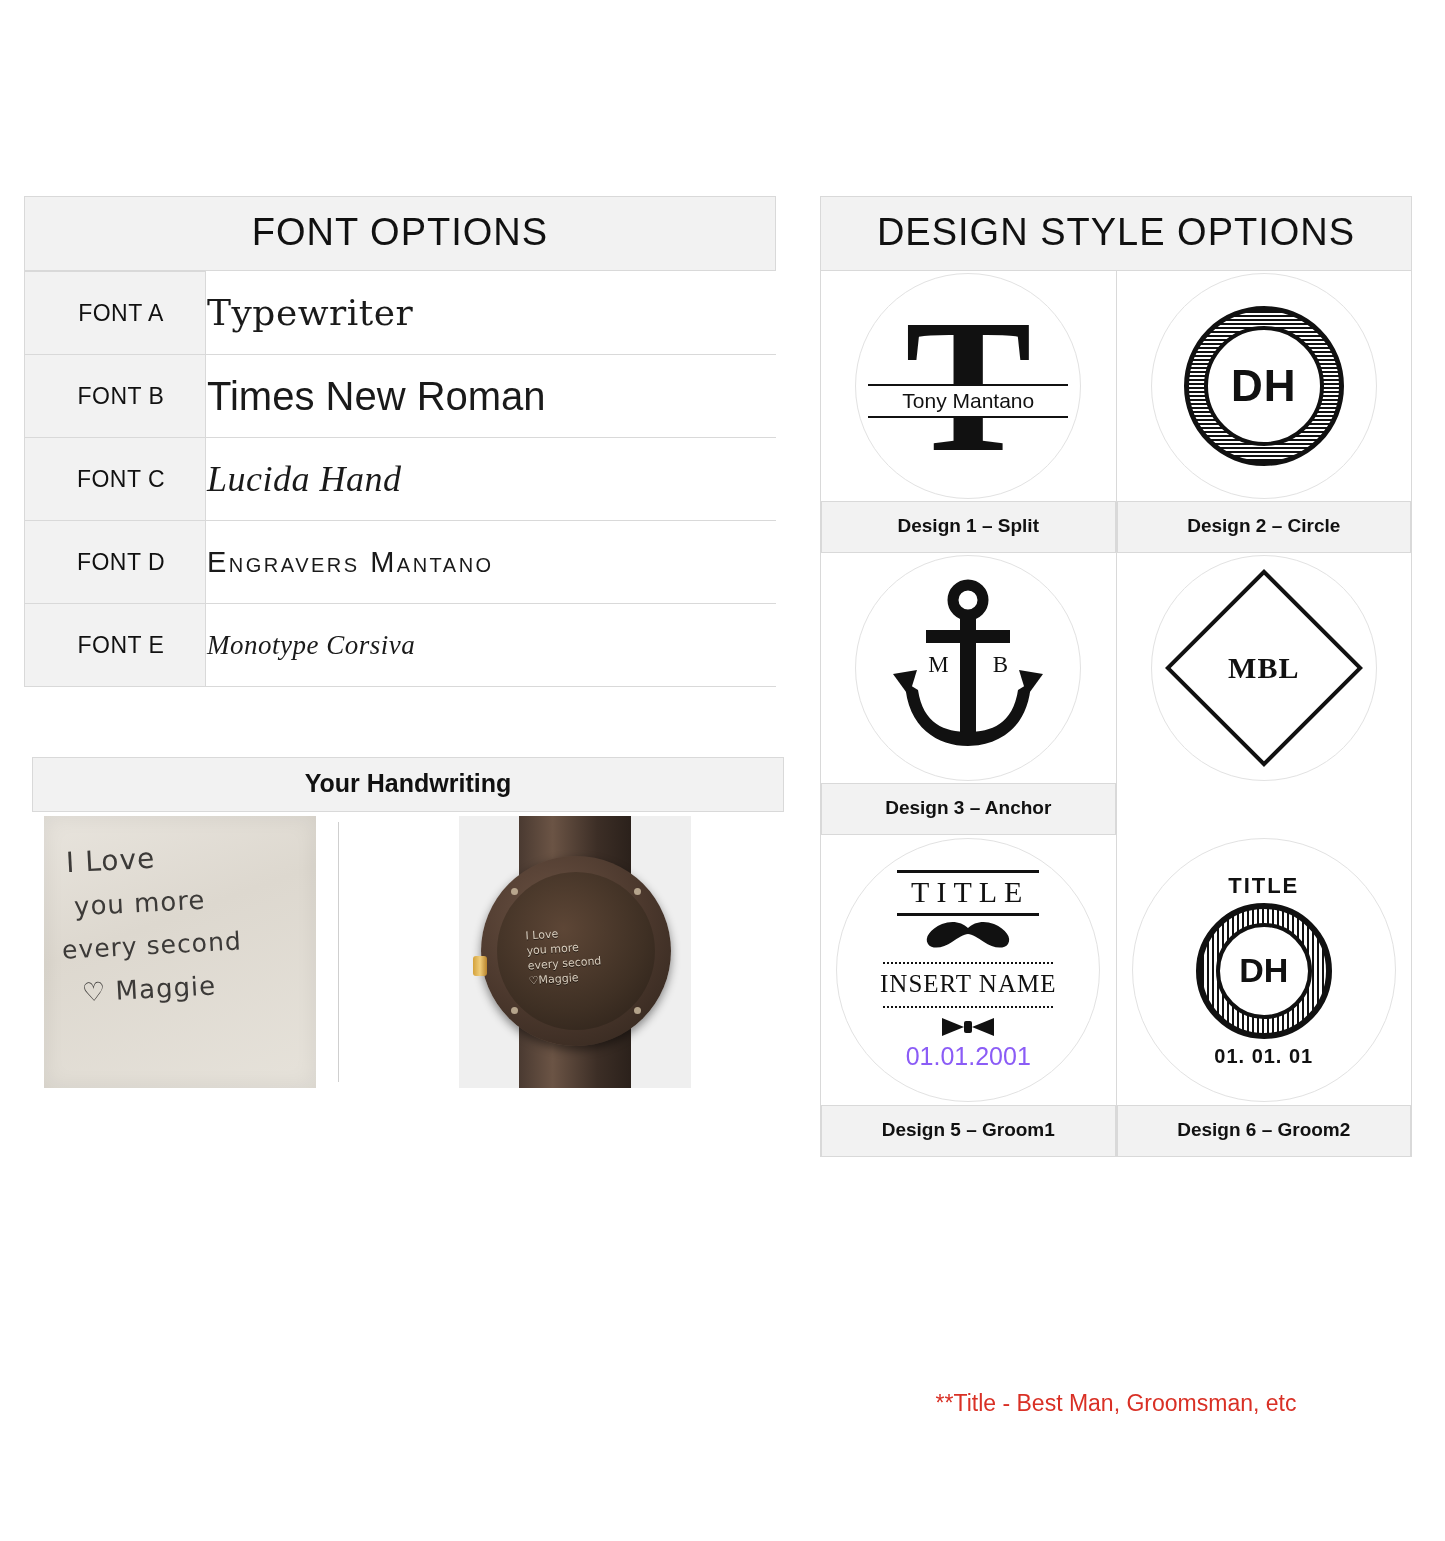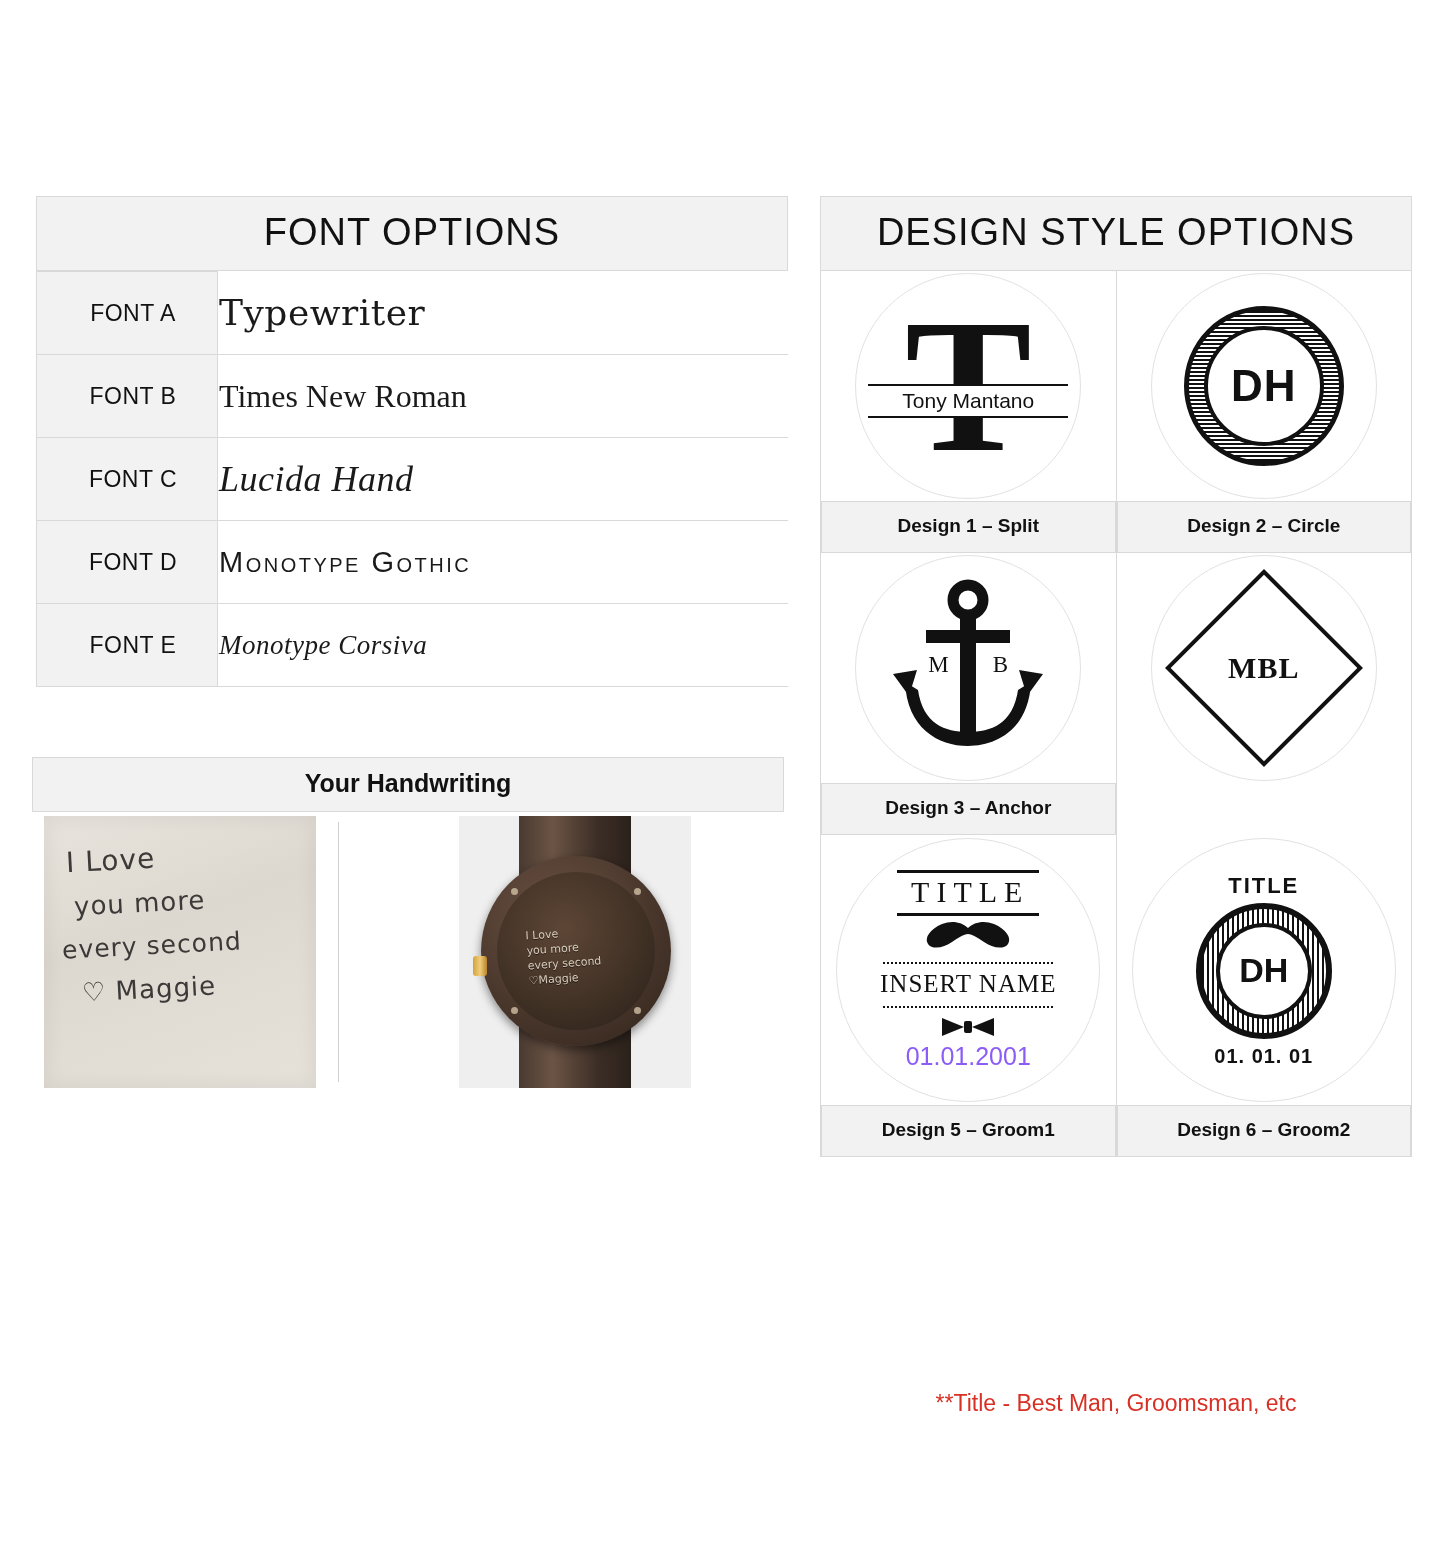--- a/index.html
+++ b/index.html
@@ -12,21 +12,21 @@
     height: 1541px;
     position: relative;
     font-family: "Liberation Sans", sans-serif;
     color: #1a1a1a;
     overflow: hidden;
   }
 
   
   #left-panel {
     position: absolute;
-    left: 36px;
+    left: 24px;
     top: 196px;
     width: 752px;
   }
   .panel-header {
     background: #f2f2f2;
     border: 1px solid #d9d9d9;
     text-align: center;
     font-size: 38px;
     letter-spacing: 1px;
     padding: 14px 0 16px 0;
@@ -54,21 +54,21 @@
   }
   .font-sample-cell {
     text-align: left;
     border-left: 1px solid #d9d9d9;
     border-right: none !important;
     border-top: none !important;
     border-bottom: 1px solid #d9d9d9 !important;
     padding-right: 0;
   }
   .sample-a { font-family: "DejaVu Serif", serif; font-size: 36px; letter-spacing: .5px; }
-  .sample-b { font-family: Liberation Serif, serif; font-size: 32px; margin-top: 21px; }
+  .sample-b { font-family: Liberation Sans, sans-serif; font-size: 40px; margin-top: 21px; }
   .sample-c { font-family: "Liberation Serif", serif; font-style: italic; font-size: 36px; letter-spacing: .5px; }
   .sample-d { font-family: "Liberation Sans", sans-serif; font-size: 29px; letter-spacing: 2.5px; font-variant: small-caps; }
   .sample-e { font-family: "Liberation Serif", serif; font-style: italic; font-size: 27px; letter-spacing: .5px; }
 
   
   #handwriting-section {
     position: absolute;
     left: 32px;
     top: 757px;
     width: 752px;
@@ -409,21 +409,21 @@
     <tr>
       <td class="font-label-cell">FONT B</td>
       <td class="font-sample-cell sample-b">Times New Roman</td>
     </tr>
     <tr>
       <td class="font-label-cell">FONT C</td>
       <td class="font-sample-cell sample-c">Lucida Hand</td>
     </tr>
     <tr>
       <td class="font-label-cell">FONT D</td>
-      <td class="font-sample-cell sample-d">Monotype Gothic</td>
+      <td class="font-sample-cell sample-d">Engravers Mantano</td>
     </tr>
     <tr>
       <td class="font-label-cell">FONT E</td>
       <td class="font-sample-cell sample-e">Monotype Corsiva</td>
     </tr>
   </tbody>
     </table>
 </div>
 
 <div id="handwriting-section">

